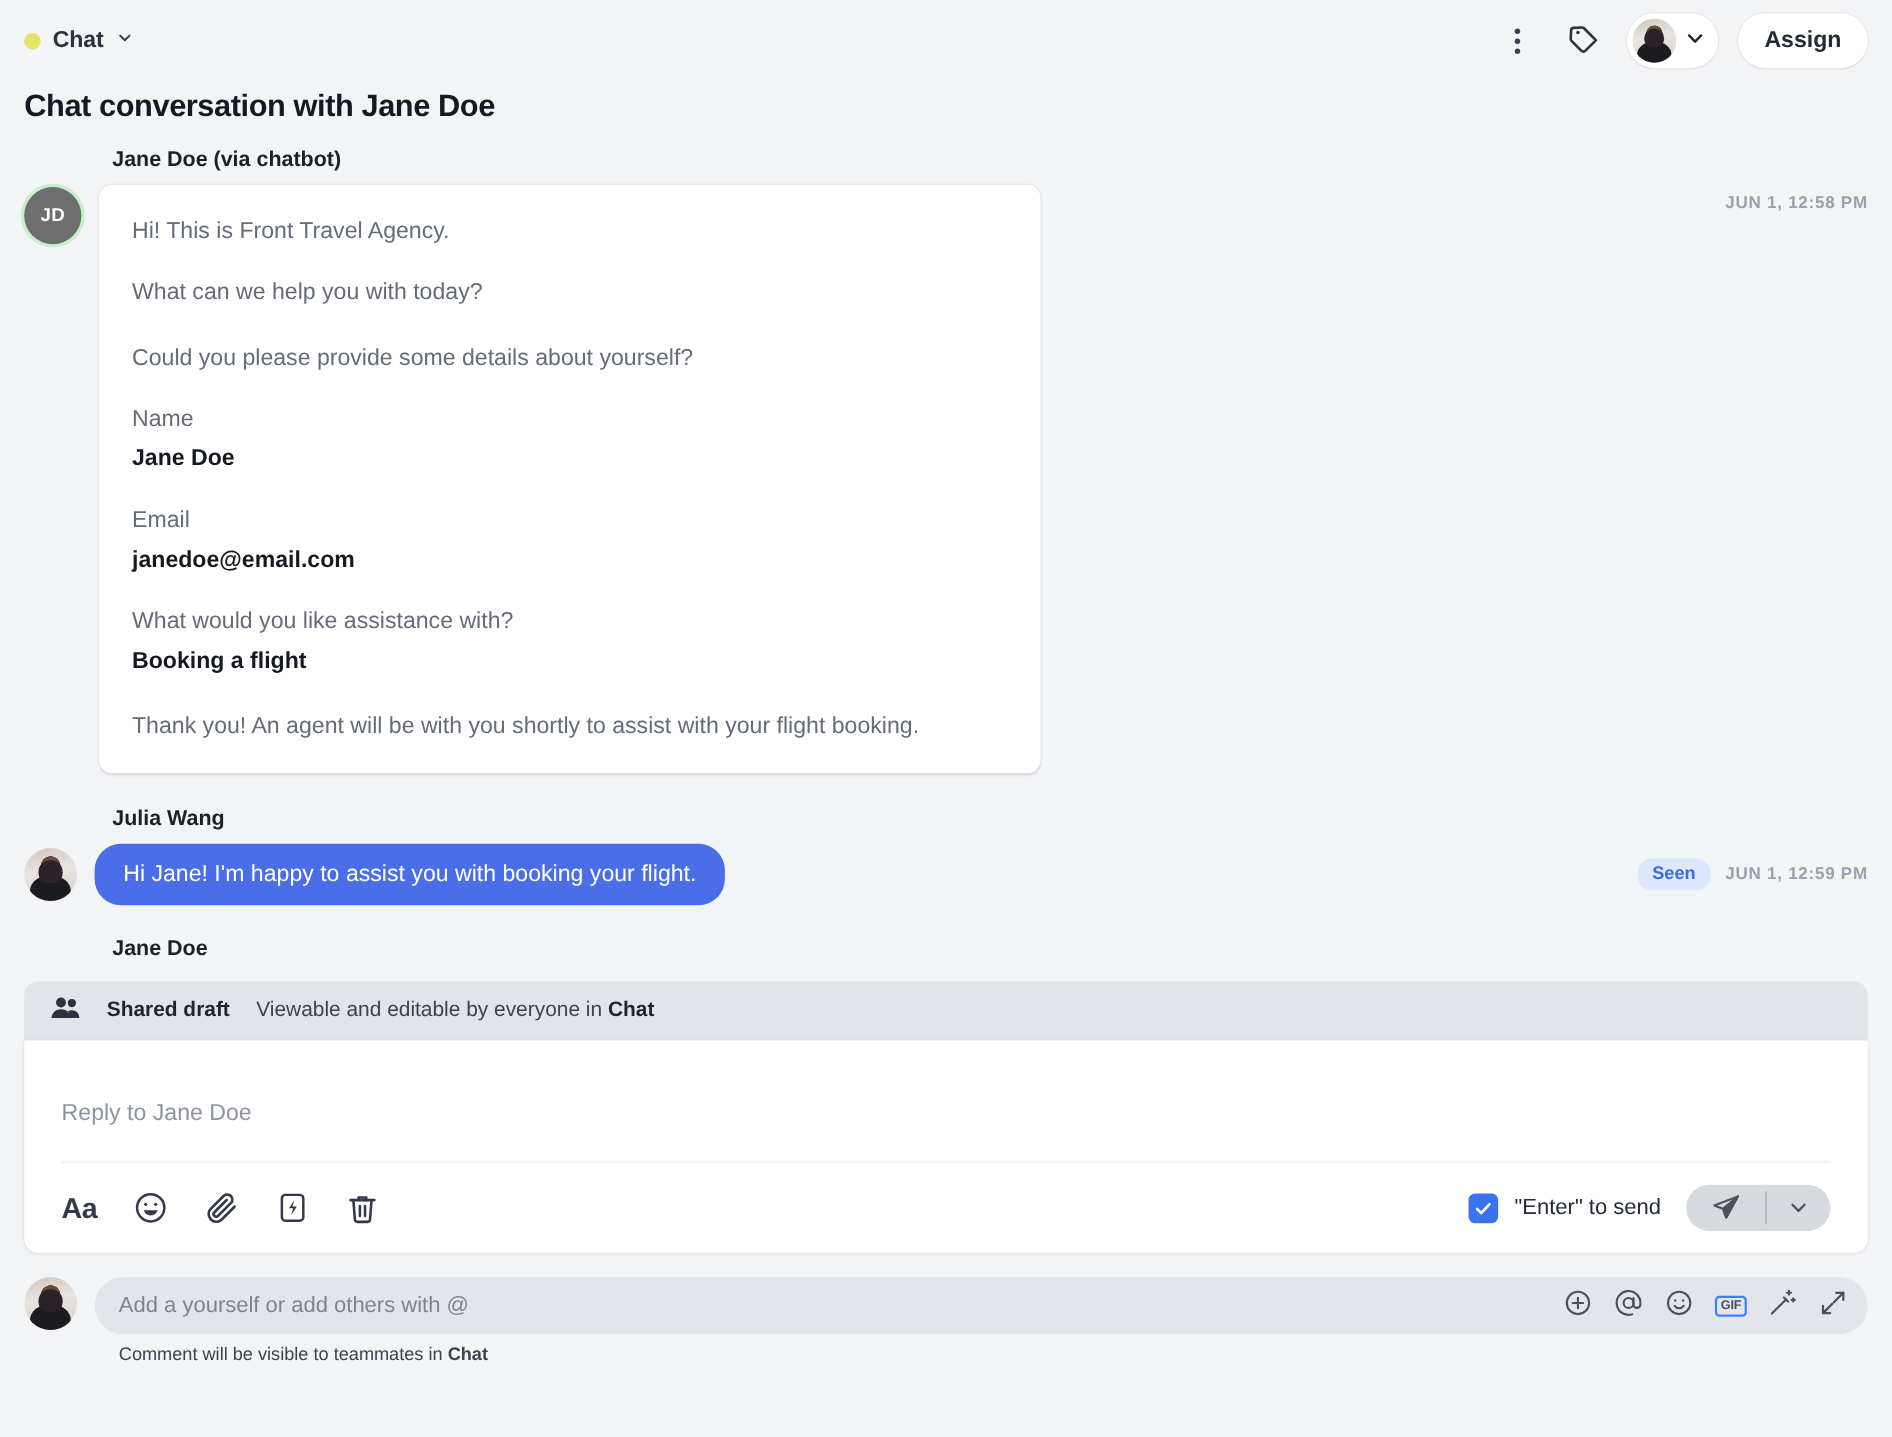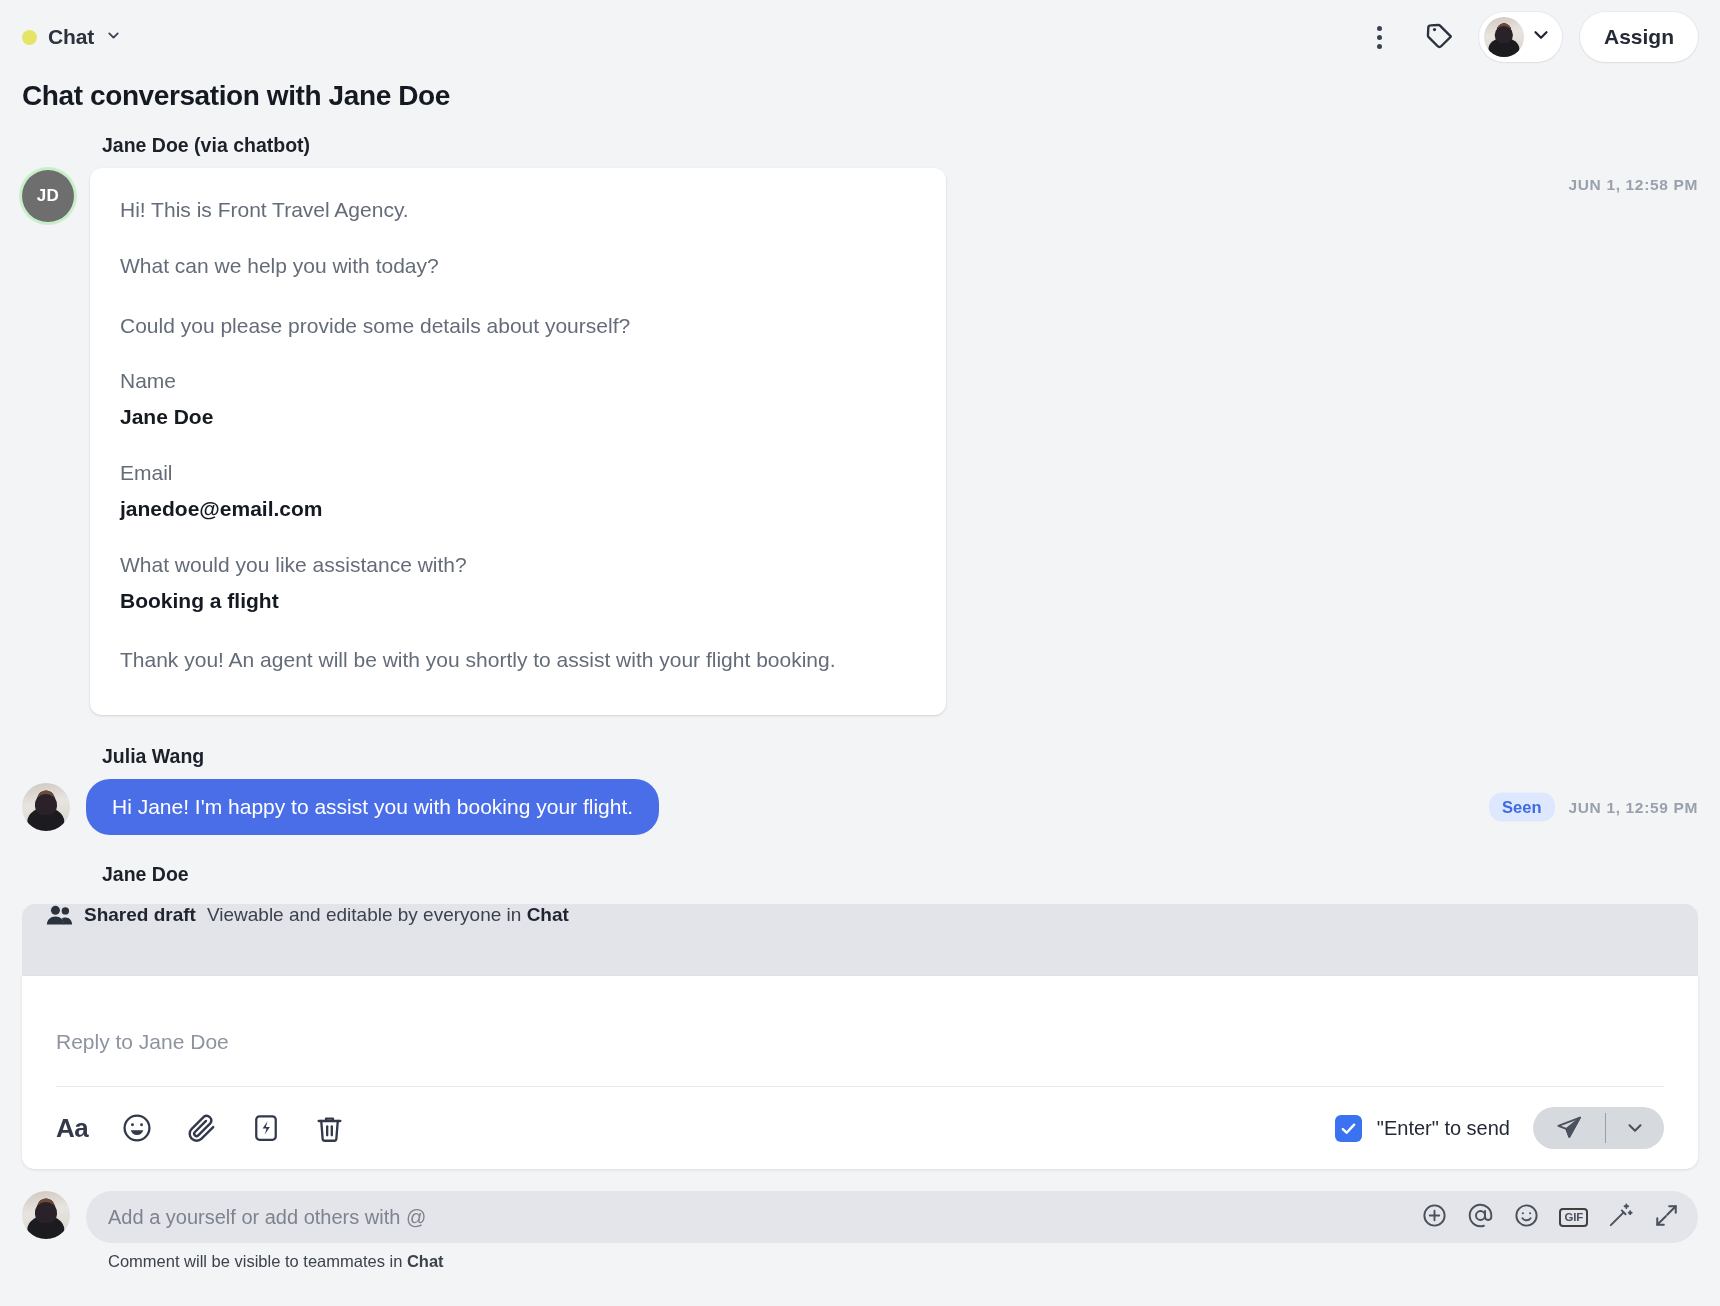--- a/index.html
+++ b/index.html
@@ -91,21 +91,21 @@
     width: 52px; height: 52px; border-radius: 50%;
     background: #6e6e6e; color: #fff;
     display: flex; align-items: center; justify-content: center;
     font-size: 17px; font-weight: 600; letter-spacing: .4px;
     box-shadow: 0 0 0 3px #c8efc9;
     flex: 0 0 auto; margin-top: 2px;
   }
   .bot-card {
     background: #fff; border-radius: 12px;
     width: 856px;
-    padding: 27px 30px 40px 30px;
+    padding: 27px 30px 28px 30px;
     box-shadow: 0 1px 3px rgba(16,24,40,.10), 0 1px 2px rgba(16,24,40,.05);
   }
   .bot-card p { font-size: 21px; line-height: 1.42; color: #656c79; }
   .bot-card p.q { margin-top: 26px; }
   .bot-card p.a {
     color: #141922; font-weight: 700; margin-top: 6px;
   }
   .bot-card p.intro { margin-top: 0; }
   .bot-card p.lead { margin-top: 30px; }
   .bot-card p.outro { margin-top: 30px; max-width: 740px; }
@@ -131,21 +131,21 @@
     background: #dde7fd; color: #3b6ce0;
     font-size: 16.5px; font-weight: 700;
     padding: 5px 13px; border-radius: 13px;
   }
 
   
   .composer-wrap { margin-top: 18px; }
   .shared-bar {
     background: #e2e4e9;
     border-radius: 13px 13px 0 0;
-    height: 72px; display: flex; align-items: flex-start; gap: 11px;
+    height: 54px; display: flex; align-items: center; gap: 24px;
     padding: 0 24px; margin: 0 22px 0 22px;
   }
   .shared-title { font-size: 19px; font-weight: 700; color: #1f2430; }
   .shared-sub { font-size: 19px; color: #3c424e; }
   .shared-sub b { font-weight: 700; color: #1f2430; }
   .composer {
     background: #fff; border-radius: 0 0 13px 13px;
     margin: 0 22px; padding: 0 34px 0 34px;
     box-shadow: 0 1px 3px rgba(16,24,40,.10);
   }
@@ -176,21 +176,21 @@
   .comment-col { flex: 1 1 auto; }
   .comment-input {
     background: #e3e5ea; border-radius: 26px; height: 52px;
     display: flex; align-items: center; padding: 0 18px 0 22px; gap: 12px;
   }
   .comment-ph { font-size: 20px; color: #7d838f; flex: 1 1 auto; }
   .comment-icons { display: flex; align-items: center; gap: 19px; }
   .comment-note { font-size: 16.5px; color: #3c424e; margin: 9px 0 0 22px; }
   .comment-note b { font-weight: 700; }
   .gif-box {
-    border: 2px solid #404040; border-radius: 4px;
+    border: 2px solid #3b82f6; border-radius: 4px;
     font-size: 11.5px; font-weight: 700; color: #4a505c;
     padding: 1px 3px; letter-spacing: -.2px; line-height: 1.1;
   }
 </style>
 </head>
 <body>
 
 <div class="topbar">
   <div class="inbox-chip">
     <span class="status-dot"></span>

